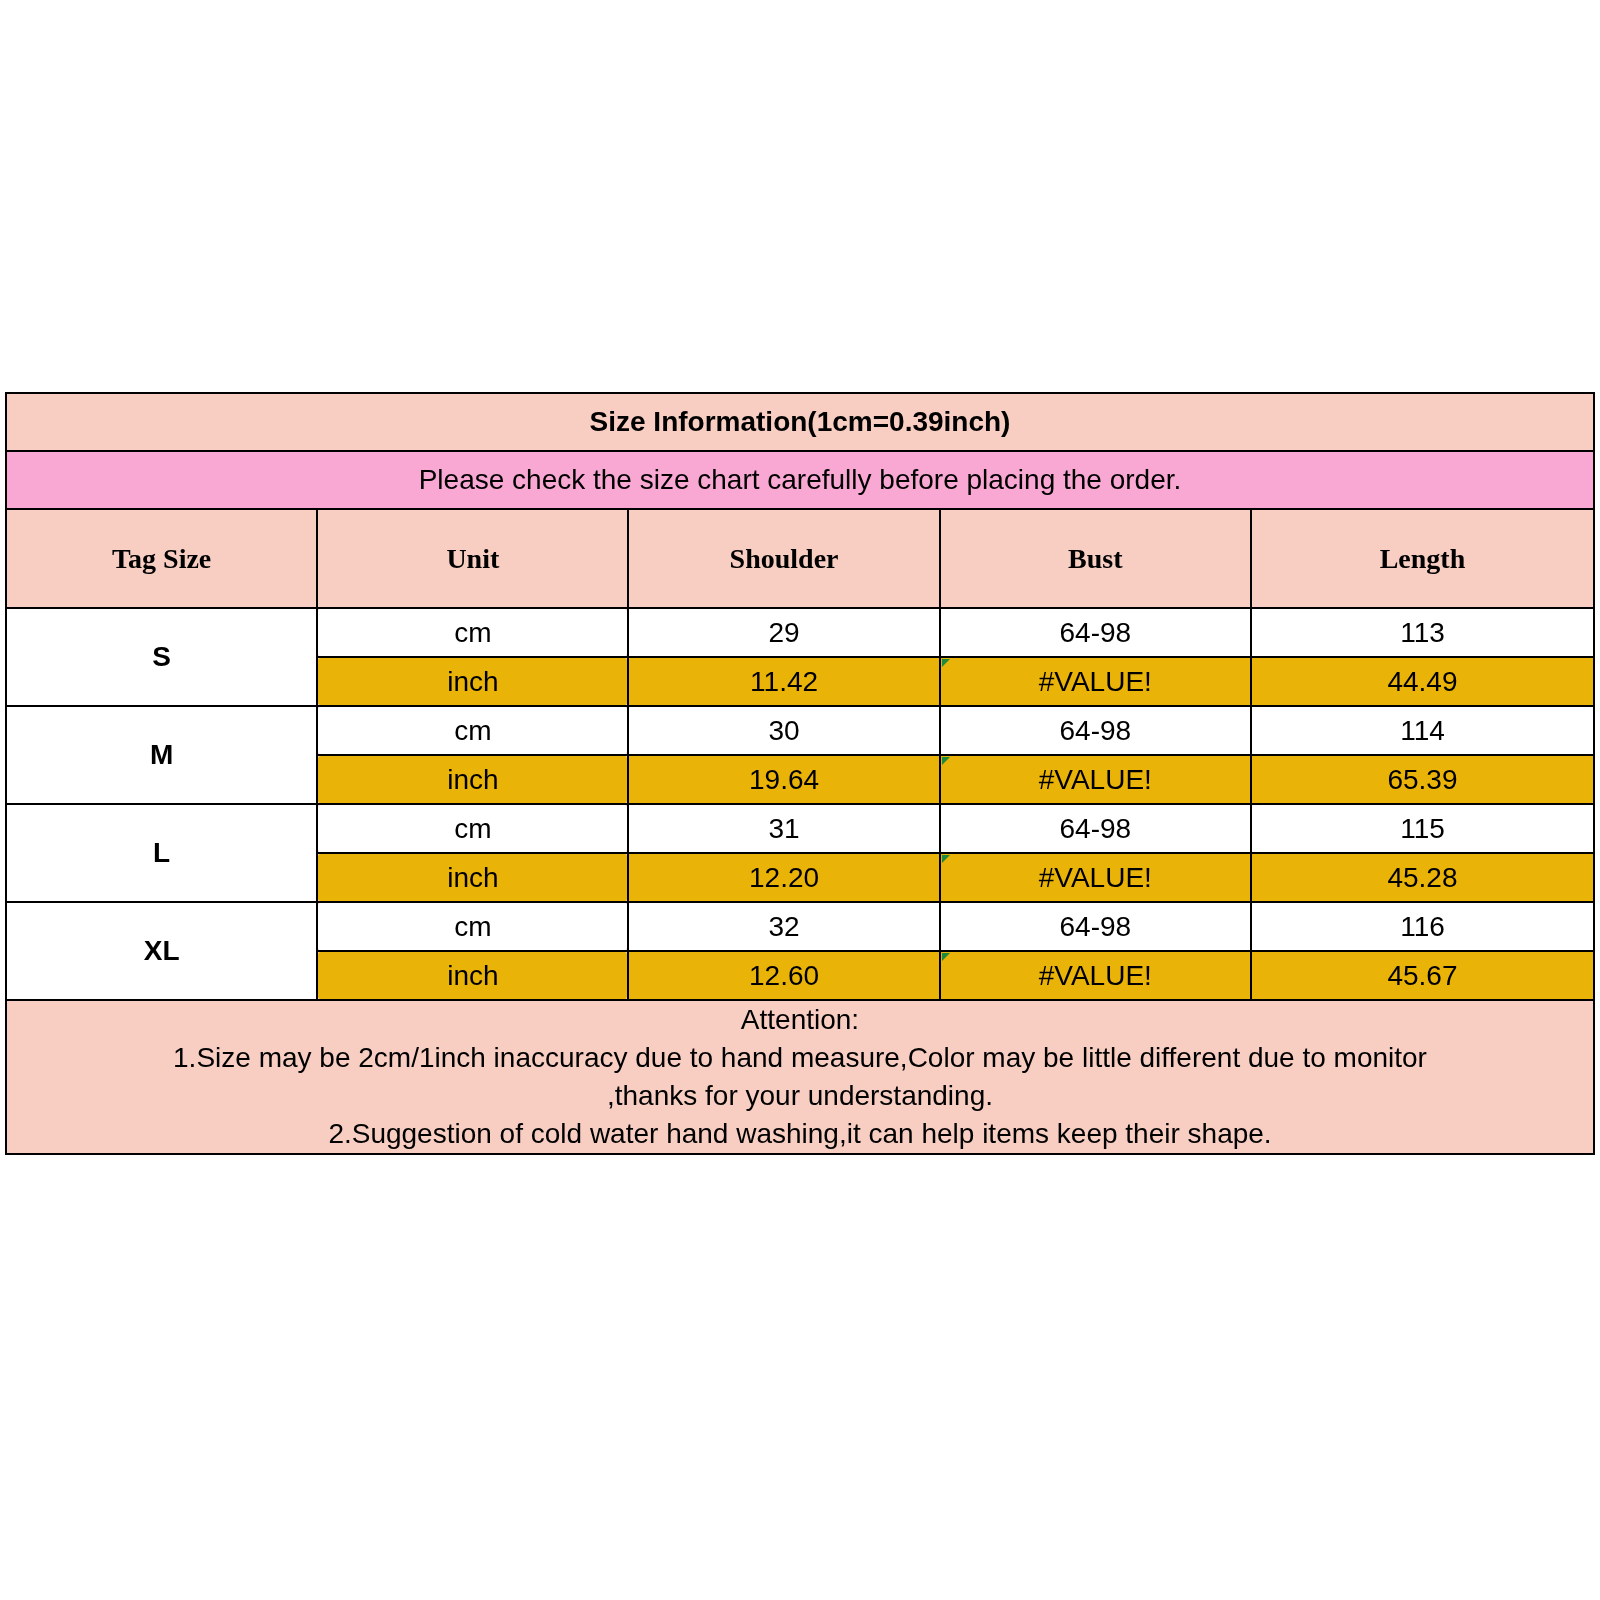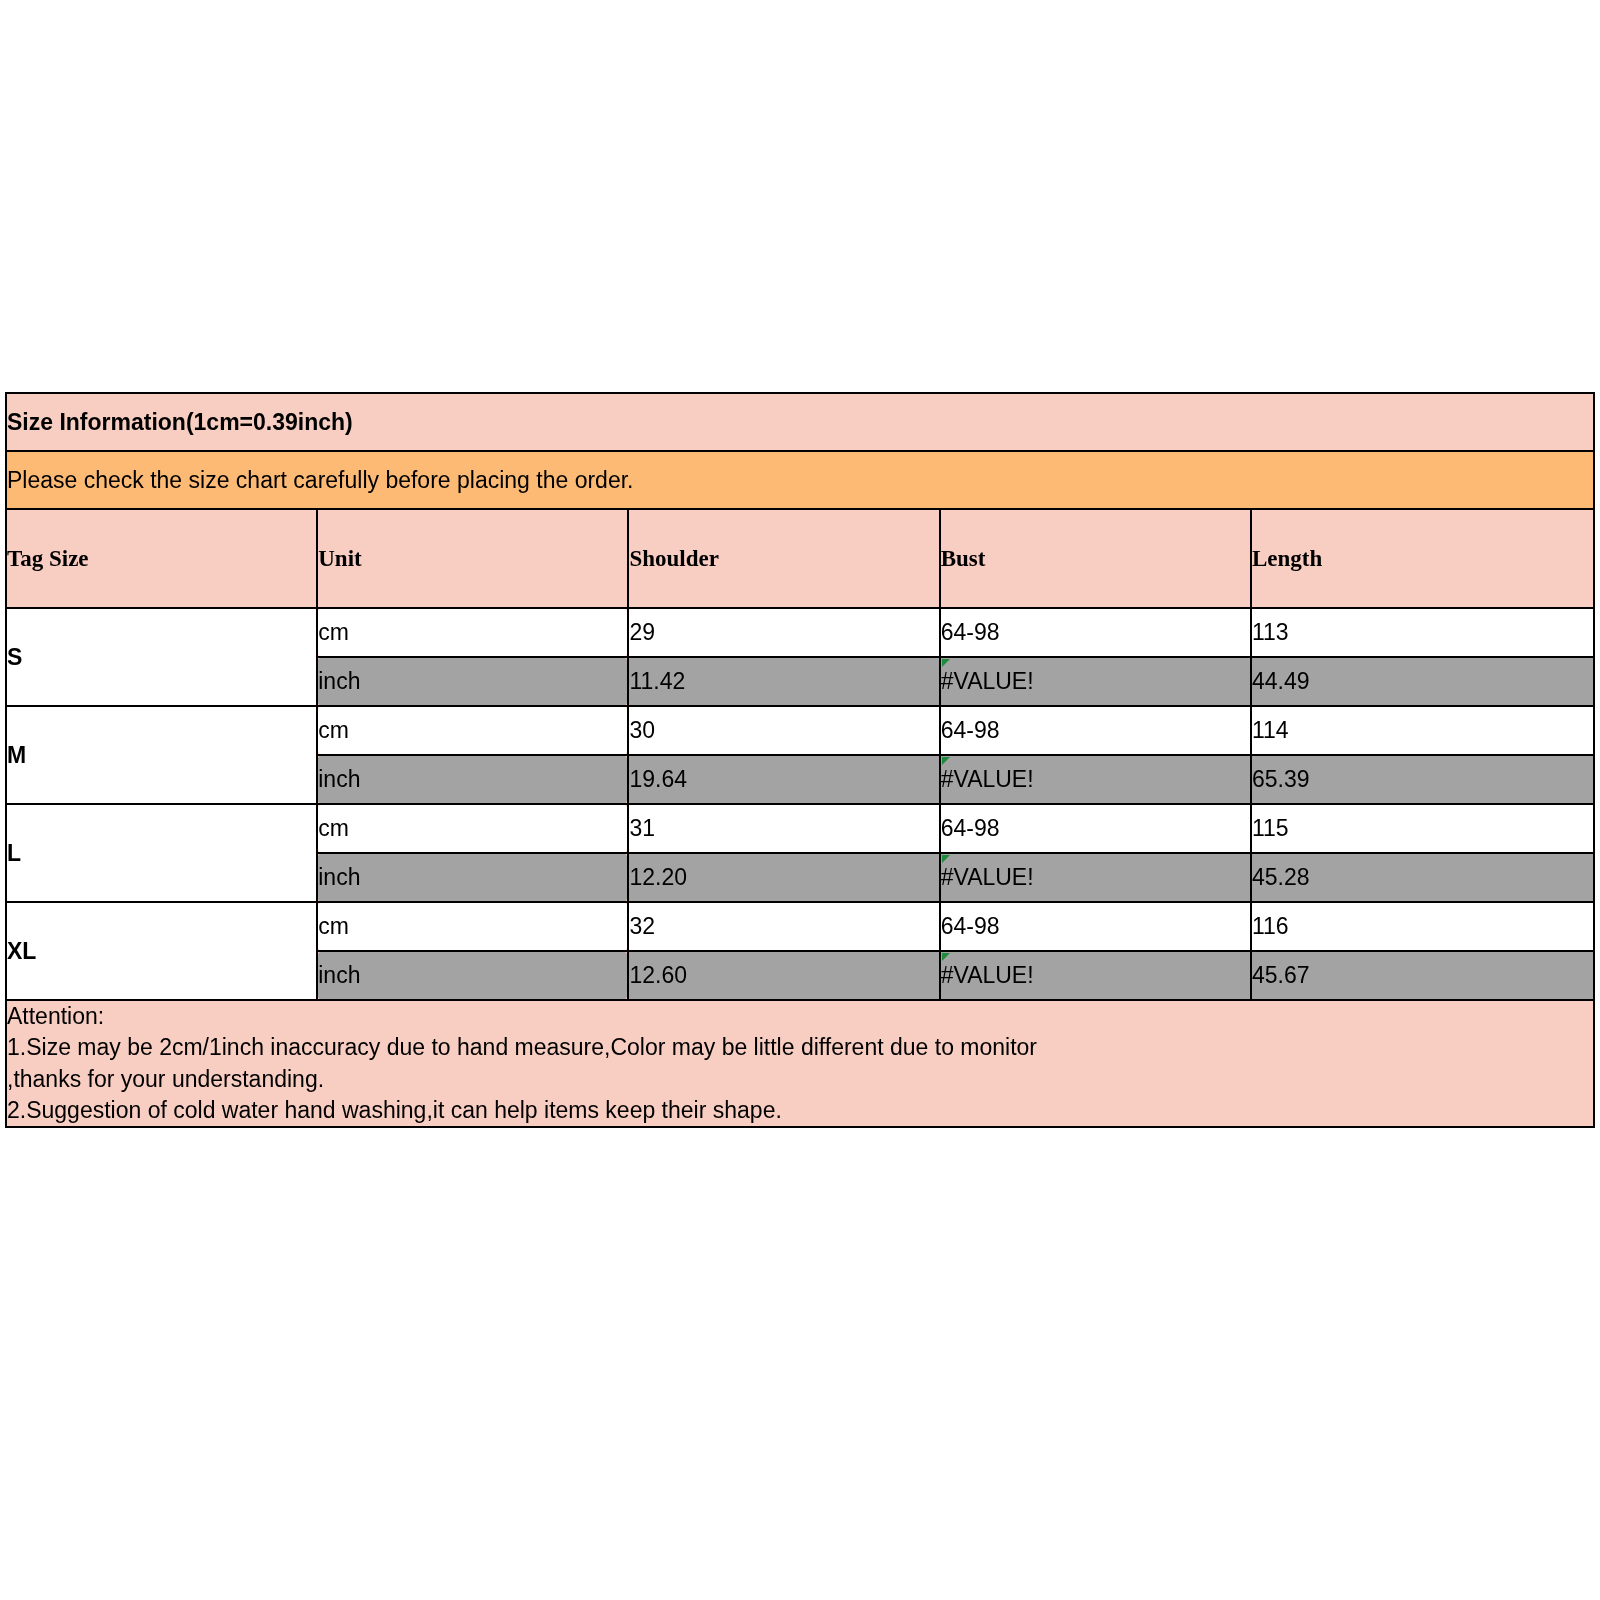--- a/index.html
+++ b/index.html
@@ -22,35 +22,35 @@
   }
   table.size-chart {
     width: 100%;
     border-collapse: collapse;
     table-layout: fixed;
     background: #f9cec2;
   }
   table.size-chart td {
     border: 2px solid #000000;
     padding: 0;
-    text-align: left;
+    text-align: center;
     vertical-align: middle;
-    font-size: 23px;
+    font-size: 28px;
     color: #000;
   }
   .title-cell {
     font-size: 31px;
     font-weight: bold;
     height: 56px;
     background: #f9cec2;
   }
   .subtitle-cell {
     font-size: 29px;
     height: 56px;
-    background: #fdba74;
+    background: #f9a8d4;
   }
   .head-cell {
     font-size: 29px;
     font-weight: bold;
     height: 97px;
     background: #f9cec2;
     font-family: Liberation Serif, serif;
   }
   .tag-cell {
     font-size: 33px;
@@ -59,21 +59,21 @@
   }
   .unit-cell {
     font-size: 29px;
     border-radius: 6px;
   }
   .row-cm td {
     background: #ffffff;
     height: 47px;
   }
   .row-inch td {
-    background: #a3a3a3;
+    background: #eab308;
     height: 47px;
     margin-left: 18px;
   }
   .row-cm td.tag-cell, .row-inch td.tag-cell {
     background: #ffffff;
   }
   .val-cell {
     font-size: 27px;
   }
   .bust-cell {

